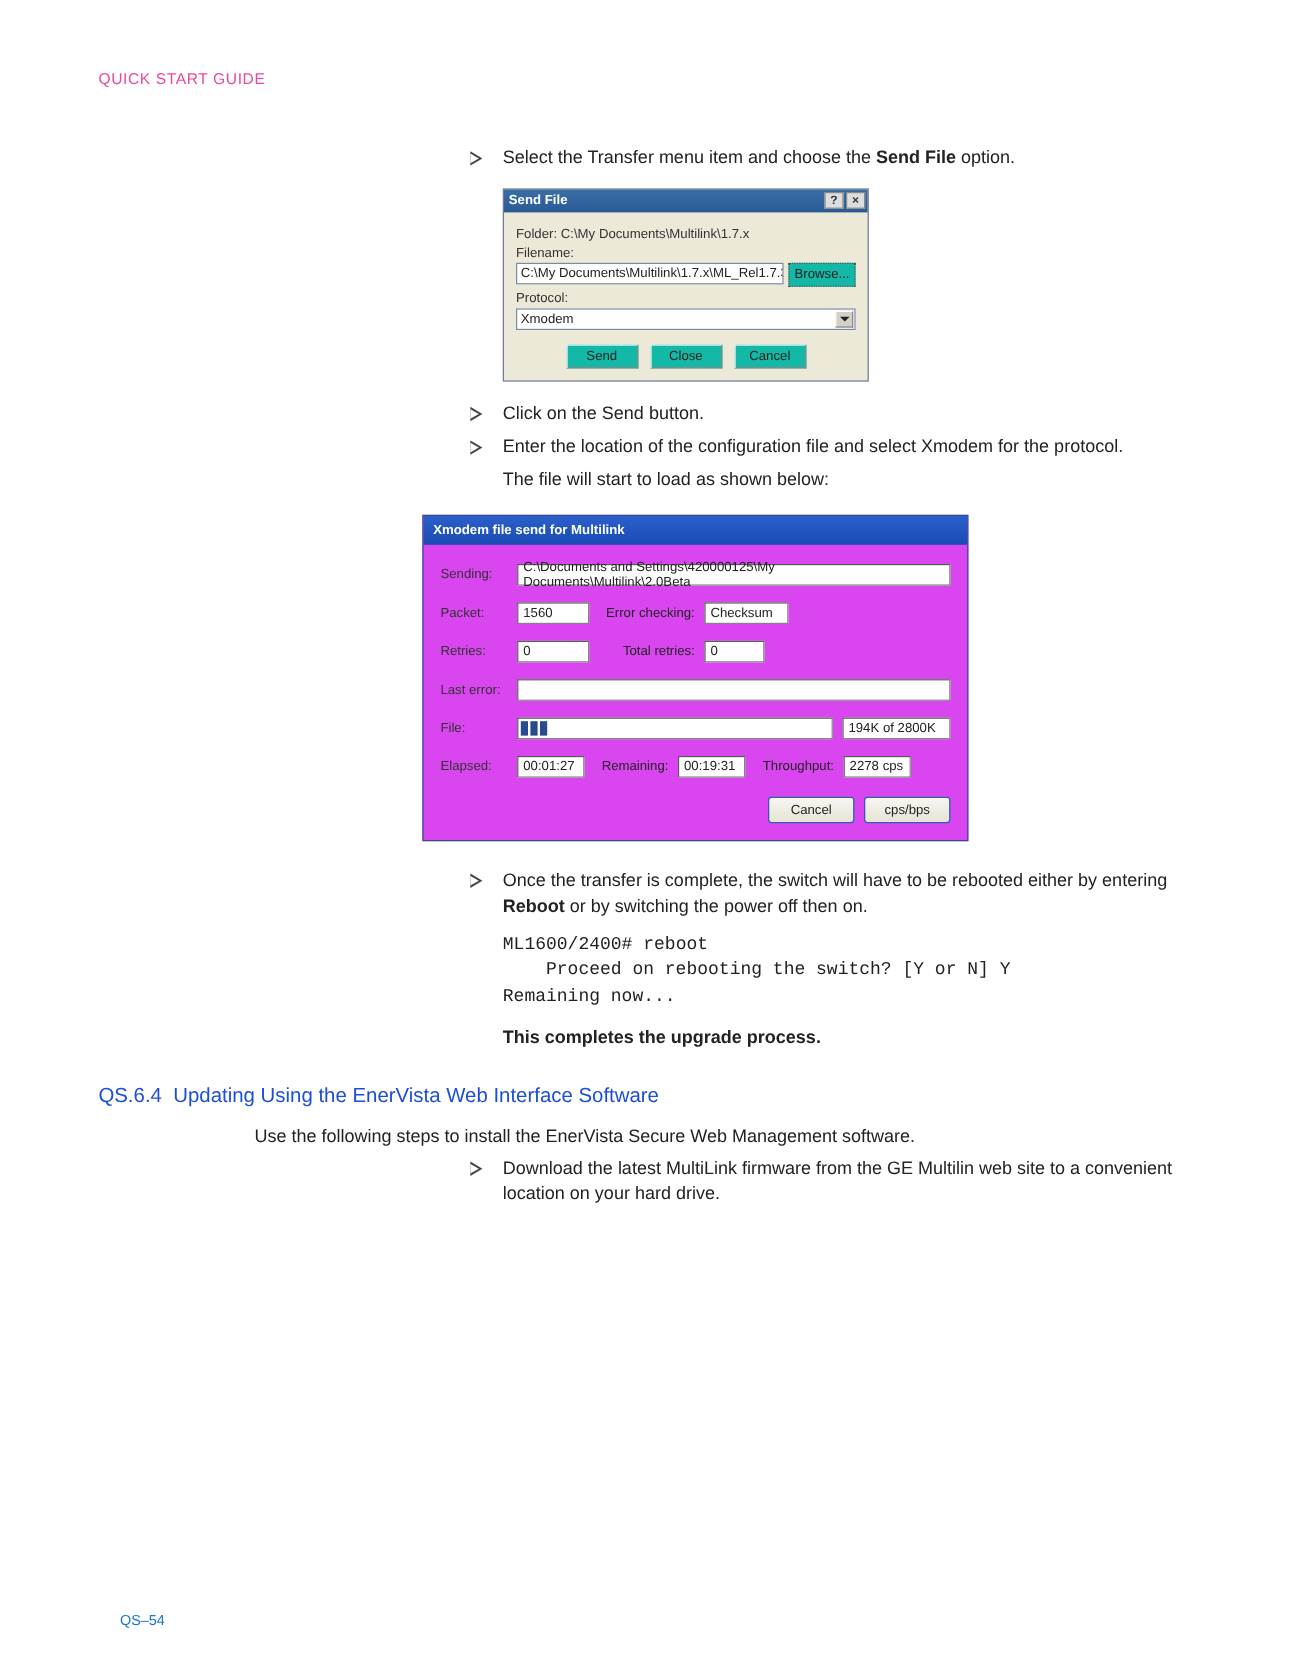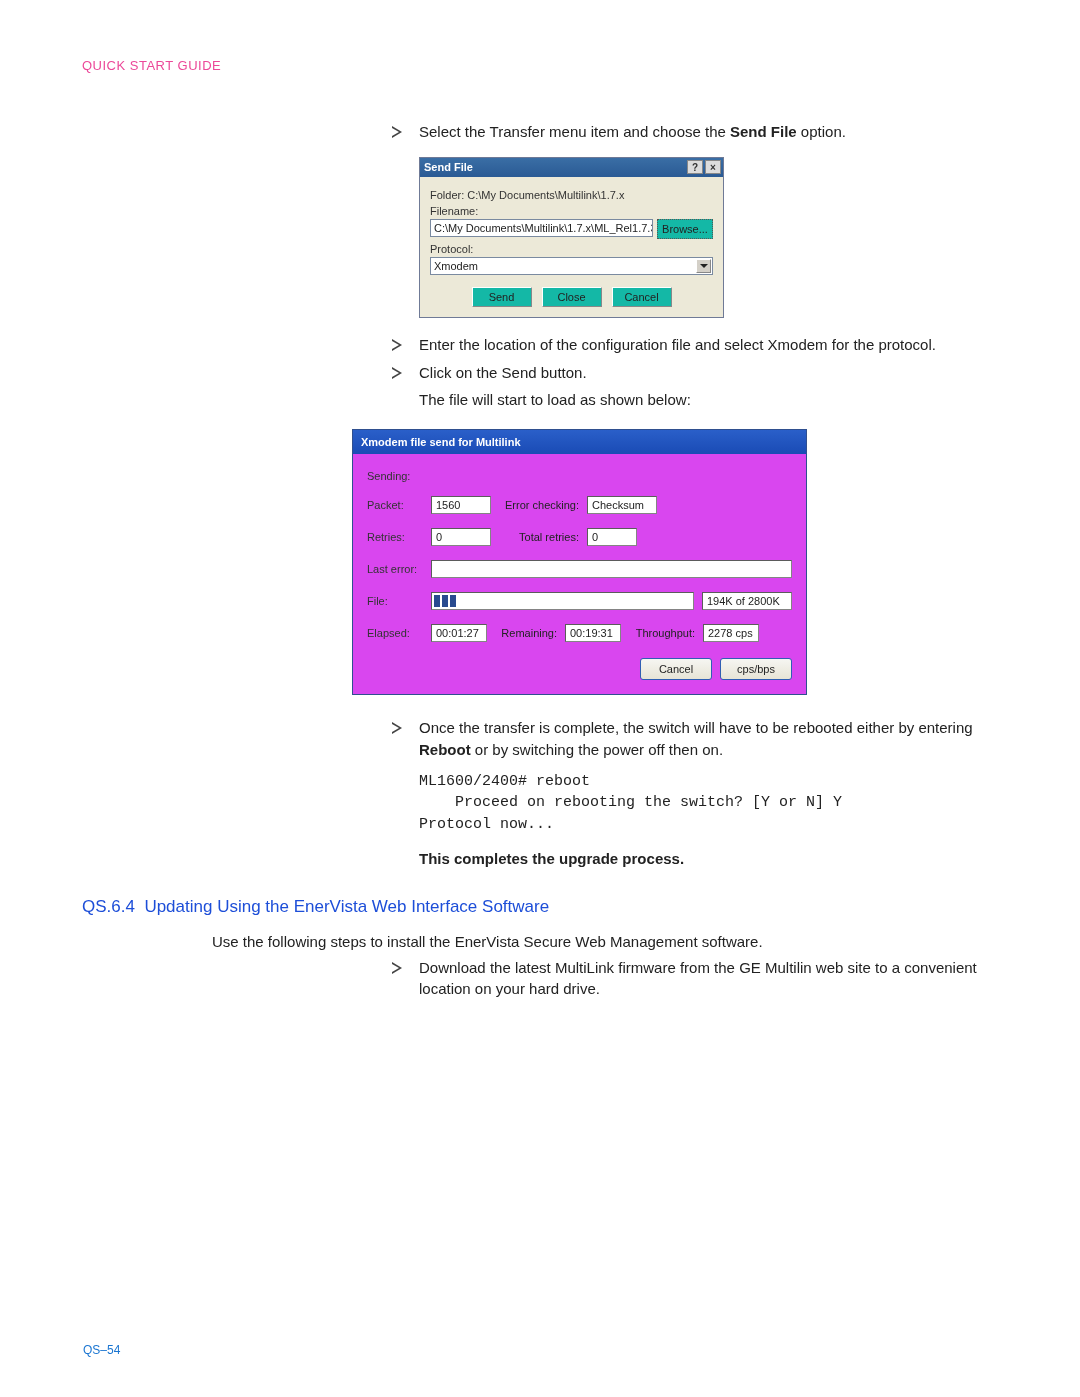--- a/index.html
+++ b/index.html
@@ -163,21 +163,21 @@
     line-height: 1.45;
   }
   .code-line-in { padding-left: 36px; }
   .bold { font-weight: bold; }
   .section-h {
     color:#1d4ed8; font-size:17px; font-weight:normal;
     margin: 30px 0 14px 0;
   }
   .body-para { margin-left: 130px; line-height:1.45; }
   .footer {
-    position:absolute; bottom:40px; left:83px; right:82px;
+    position:absolute; bottom:40px; left:100px; right:82px;
     display:flex; justify-content:space-between;
     color:#1a75d1; font-size:12px;
   }
 </style>
 </head>
 <body>
 
 <div class="page">
   <div class="header-title">QUICK START GUIDE</div>
 
@@ -212,35 +212,36 @@
           <div class="dlg1-buttons">
             <div class="winbtn">Send</div>
             <div class="winbtn">Close</div>
             <div class="winbtn">Cancel</div>
           </div>
         </div>
       </div>
 
       <div class="step-item">
         <span class="tri"></span>
+        <span class="step-text">Click on the Send button.</span>
+      </div>
+
+      <div class="step-item">
+        <span class="tri"></span>
         <span class="step-text">Enter the location of the configuration file and select Xmodem for the protocol.</span>
-      </div>
-
-      <div class="step-item">
-        <span class="tri"></span>
-        <span class="step-text">Click on the Send button.</span>
       </div>
       <div class="indent-sub">The file will start to load as shown below:</div>
     </div>
 
     <div class="dlg2">
       <div class="dlg2-title">Xmodem file send for Multilink</div>
       <div class="dlg2-body">
         <div class="dlg2-row">
           <div class="dlg2-lbl">Sending:</div>
+          <div class="inset" style="flex:1;">C:\Documents and Settings\420000125\My Documents\Multilink\2.0Beta</div>
         </div>
         <div class="dlg2-row">
           <div class="dlg2-lbl">Packet:</div>
           <div class="inset" style="width:60px;">1560</div>
           <div style="width:80px; text-align:right;">Error checking:</div>
           <div class="inset" style="width:70px;">Checksum</div>
         </div>
         <div class="dlg2-row">
           <div class="dlg2-lbl">Retries:</div>
           <div class="inset" style="width:60px;">0</div>
@@ -280,21 +281,21 @@
     <div class="indent-block">
       <div class="step-item">
         <span class="tri"></span>
         <span class="step-text">
           <span>Once the transfer is complete, the switch will have to be rebooted either by entering </span><span class="bold">Reboot</span><span> or by switching the power off then on.</span>
         </span>
       </div>
       <div class="code-block">
         <div>ML1600/2400# reboot</div>
         <div class="code-line-in">Proceed on rebooting the switch? [Y or N] Y</div>
-        <div>Protocol now...</div>
+        <div>Remaining now...</div>
       </div>
       <div class="bold" style="margin:14px 0 0 27px;">This completes the upgrade process.</div>
     </div>
 
     <div class="section-h">
       <span>QS.6.4</span>&nbsp;&nbsp;<span>Updating Using the EnerVista Web Interface Software</span>
     </div>
     <div class="body-para">Use the following steps to install the EnerVista Secure Web Management software.</div>
 
     <div class="indent-block" style="margin-top:4px;">

